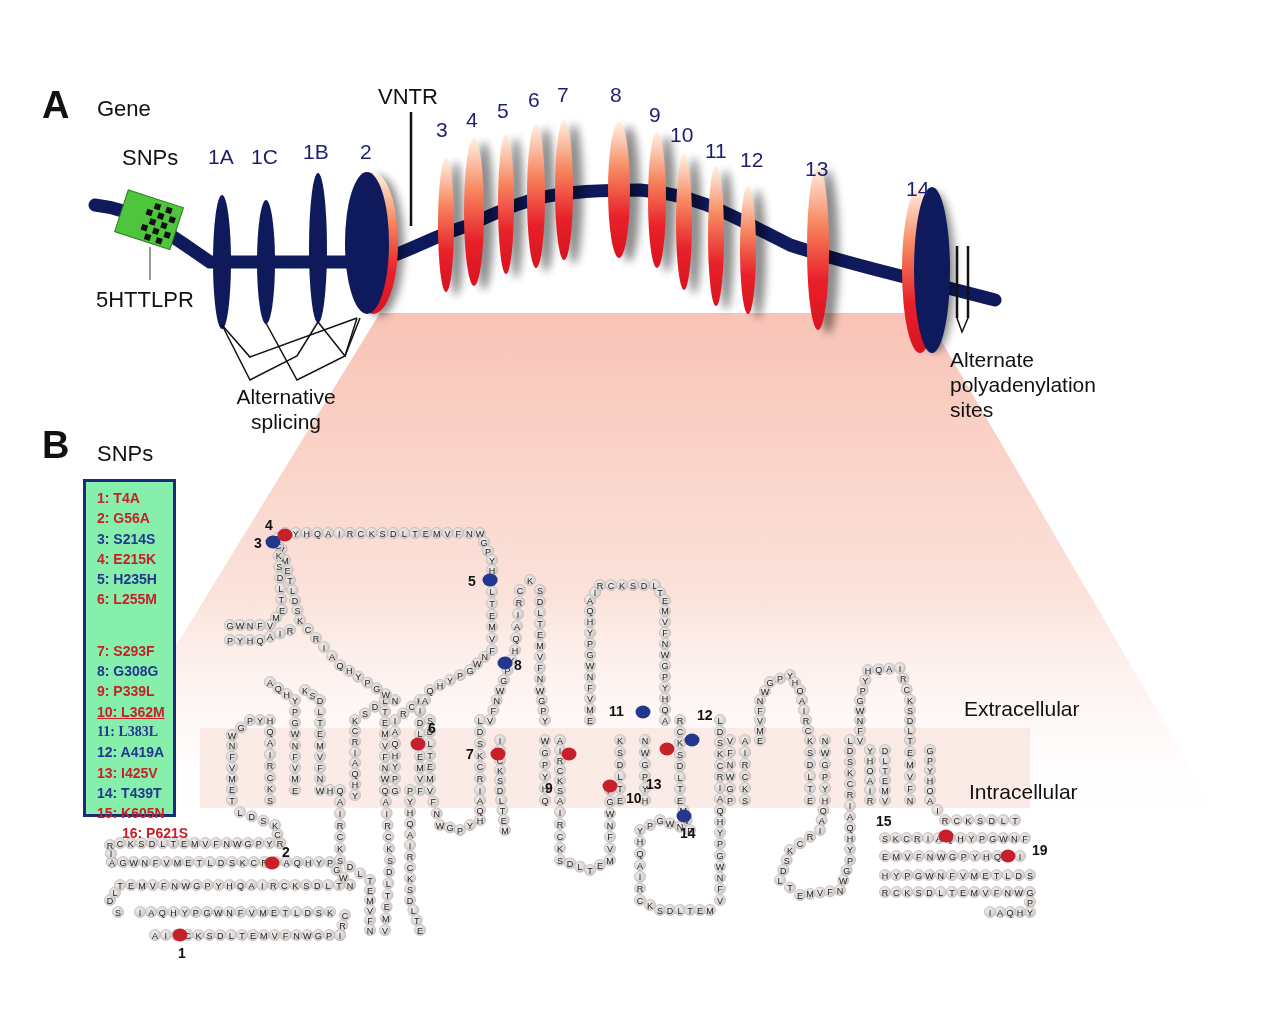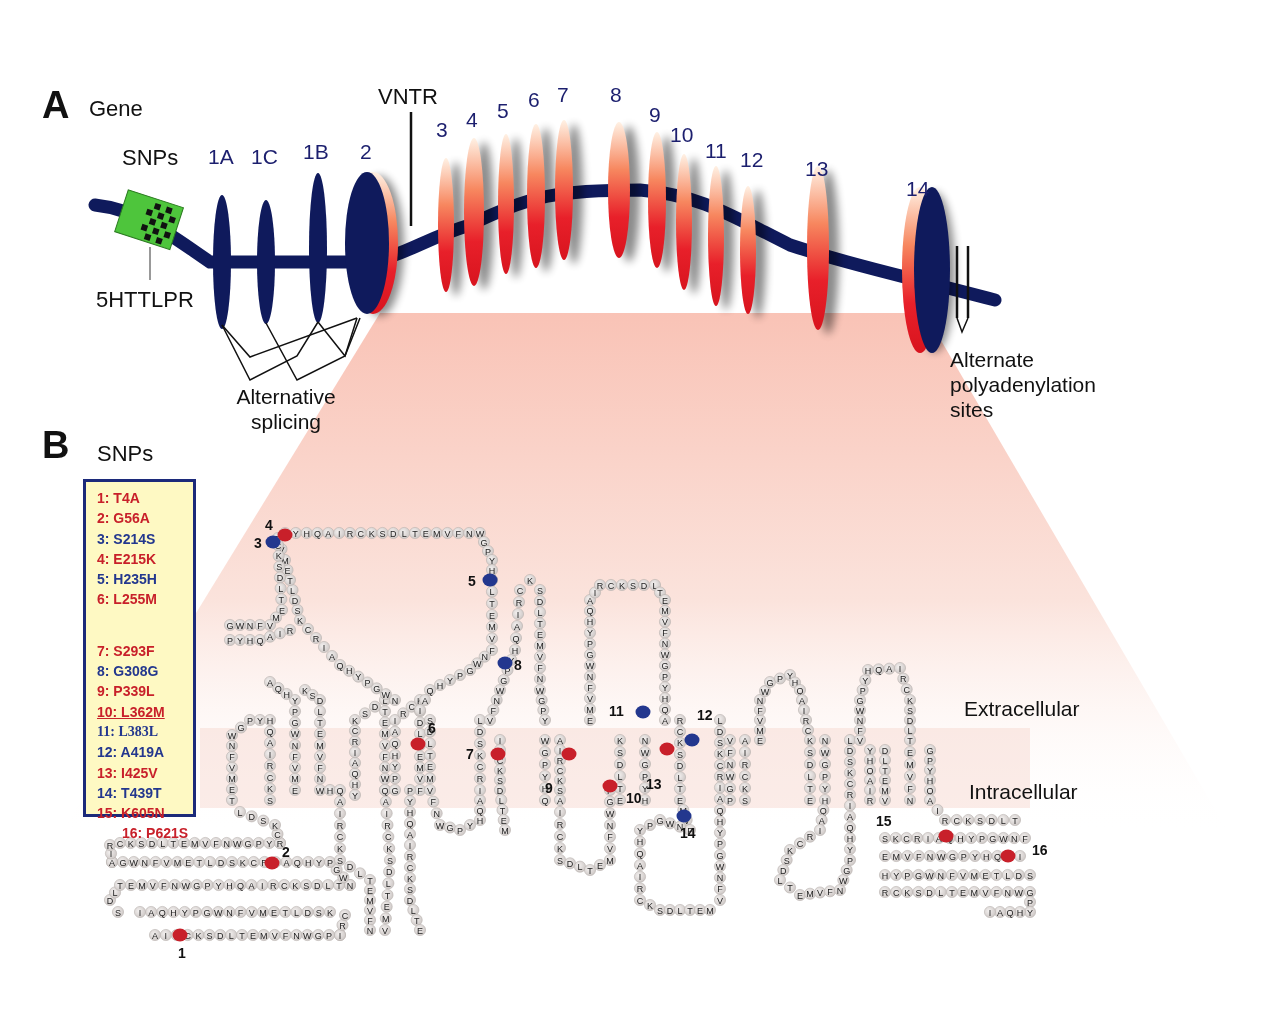--- a/index.html
+++ b/index.html
@@ -3,21 +3,21 @@
 <meta charset="utf-8">
 <style>
   html, body { margin:0; padding:0; background:#ffffff; }
   body { width:1280px; height:1031px; position:relative; overflow:hidden; font-family:"Liberation Sans", sans-serif; }
   #stage { position:absolute; left:0; top:0; width:1280px; height:1031px; }
   .lbl { position:absolute; color:#111; font-family:"Liberation Sans", sans-serif; white-space:nowrap; }
   .panel-letter { font-size:38px; font-weight:bold; }
   .panel-title { font-size:22px; }
   .exon-num { position:absolute; color:#1c1f6e; font-size:21px; white-space:nowrap; font-family:"Liberation Sans", sans-serif; }
   .note { font-size:21px; line-height:25px; }
-  .legend-box { position:absolute; left:83px; top:479px; width:113px; height:338px; border:3px solid #1c2a7a; background:#fef9c3; box-sizing:border-box; padding:6px 0 0 11px; }
+  .legend-box { position:absolute; left:83px; top:479px; width:93px; height:338px; border:3px solid #1c2a7a; background:#86efac; box-sizing:border-box; padding:6px 0 0 11px; }
   .legend-item { font-size:14px; font-weight:bold; line-height:20.3px; white-space:nowrap; font-family:"Liberation Sans", sans-serif; }
   .snp-num { position:absolute; font-size:14px; font-weight:bold; color:#111; font-family:"Liberation Sans", sans-serif; }
   .region-lbl { font-size:21px; }
 </style>
 </head>
 <body>
 
 <div id="stage">
   <svg id="svg" width="1280" height="1031" viewBox="0 0 1280 1031" style="position:absolute;left:0;top:0">
     <defs>
@@ -2817,21 +2817,21 @@
         <ellipse cx="643" cy="712" rx="7.5" ry="6.5" fill="#23378e"></ellipse>
         <ellipse cx="692" cy="740" rx="7.5" ry="6.5" fill="#23378e"></ellipse>
         <ellipse cx="667" cy="749" rx="7.5" ry="6.5" fill="#c8202a"></ellipse>
         <ellipse cx="684" cy="816" rx="7.5" ry="6.5" fill="#23378e"></ellipse>
         <ellipse cx="946" cy="836" rx="7.5" ry="6.5" fill="#c8202a"></ellipse>
         <ellipse cx="1008" cy="856" rx="7.5" ry="6.5" fill="#c8202a"></ellipse>
       </g>
   </svg>
 
   <div class="lbl panel-letter" style="left:42px;top:84px">A</div>
-  <div class="lbl panel-title" style="left:89px;top:96px">Gene</div>
+  <div class="lbl panel-title" style="left:97px;top:96px">Gene</div>
   <div class="lbl panel-title" style="left:122px;top:145px">SNPs</div>
   <div class="lbl panel-title" style="left:378px;top:84px">VNTR</div>
   <div class="lbl panel-title" style="left:96px;top:287px">5HTTLPR</div>
   <div class="lbl note" style="left:230px;top:384px;text-align:center;width:112px">
     <div>Alternative</div>
     <div>splicing</div>
   </div>
   <div class="lbl note" style="left:950px;top:347px">
     <div>Alternate</div>
     <div>polyadenylation</div>
@@ -2889,15 +2889,15 @@
       <div class="snp-num" style="left: 428px; top: 720px;">6</div>
       <div class="snp-num" style="left: 466px; top: 746px;">7</div>
       <div class="snp-num" style="left: 514px; top: 657px;">8</div>
       <div class="snp-num" style="left: 545px; top: 780px;">9</div>
       <div class="snp-num" style="left: 626px; top: 790px;">10</div>
       <div class="snp-num" style="left: 609px; top: 703px;">11</div>
       <div class="snp-num" style="left: 697px; top: 707px;">12</div>
       <div class="snp-num" style="left: 646px; top: 776px;">13</div>
       <div class="snp-num" style="left: 680px; top: 825px;">14</div>
       <div class="snp-num" style="left: 876px; top: 813px;">15</div>
-      <div class="snp-num" style="left: 1032px; top: 842px;">16</div>
+      <div class="snp-num" style="left: 1032px; top: 842px;">19</div>
     </div>
 </div>
 
 </body></html>

